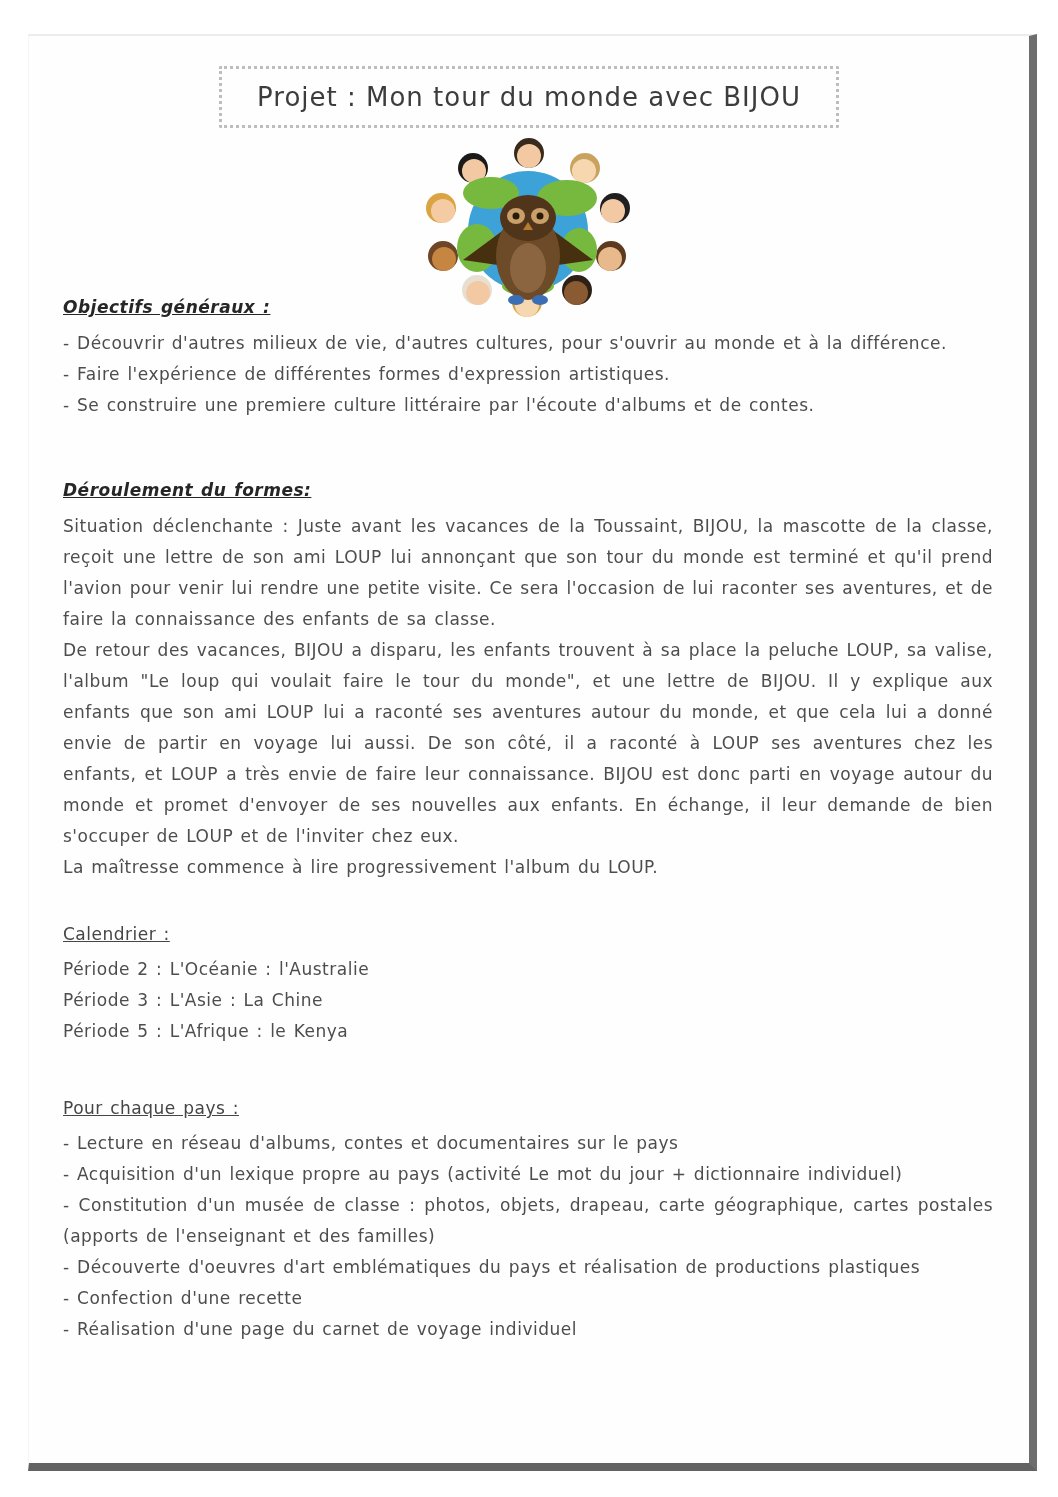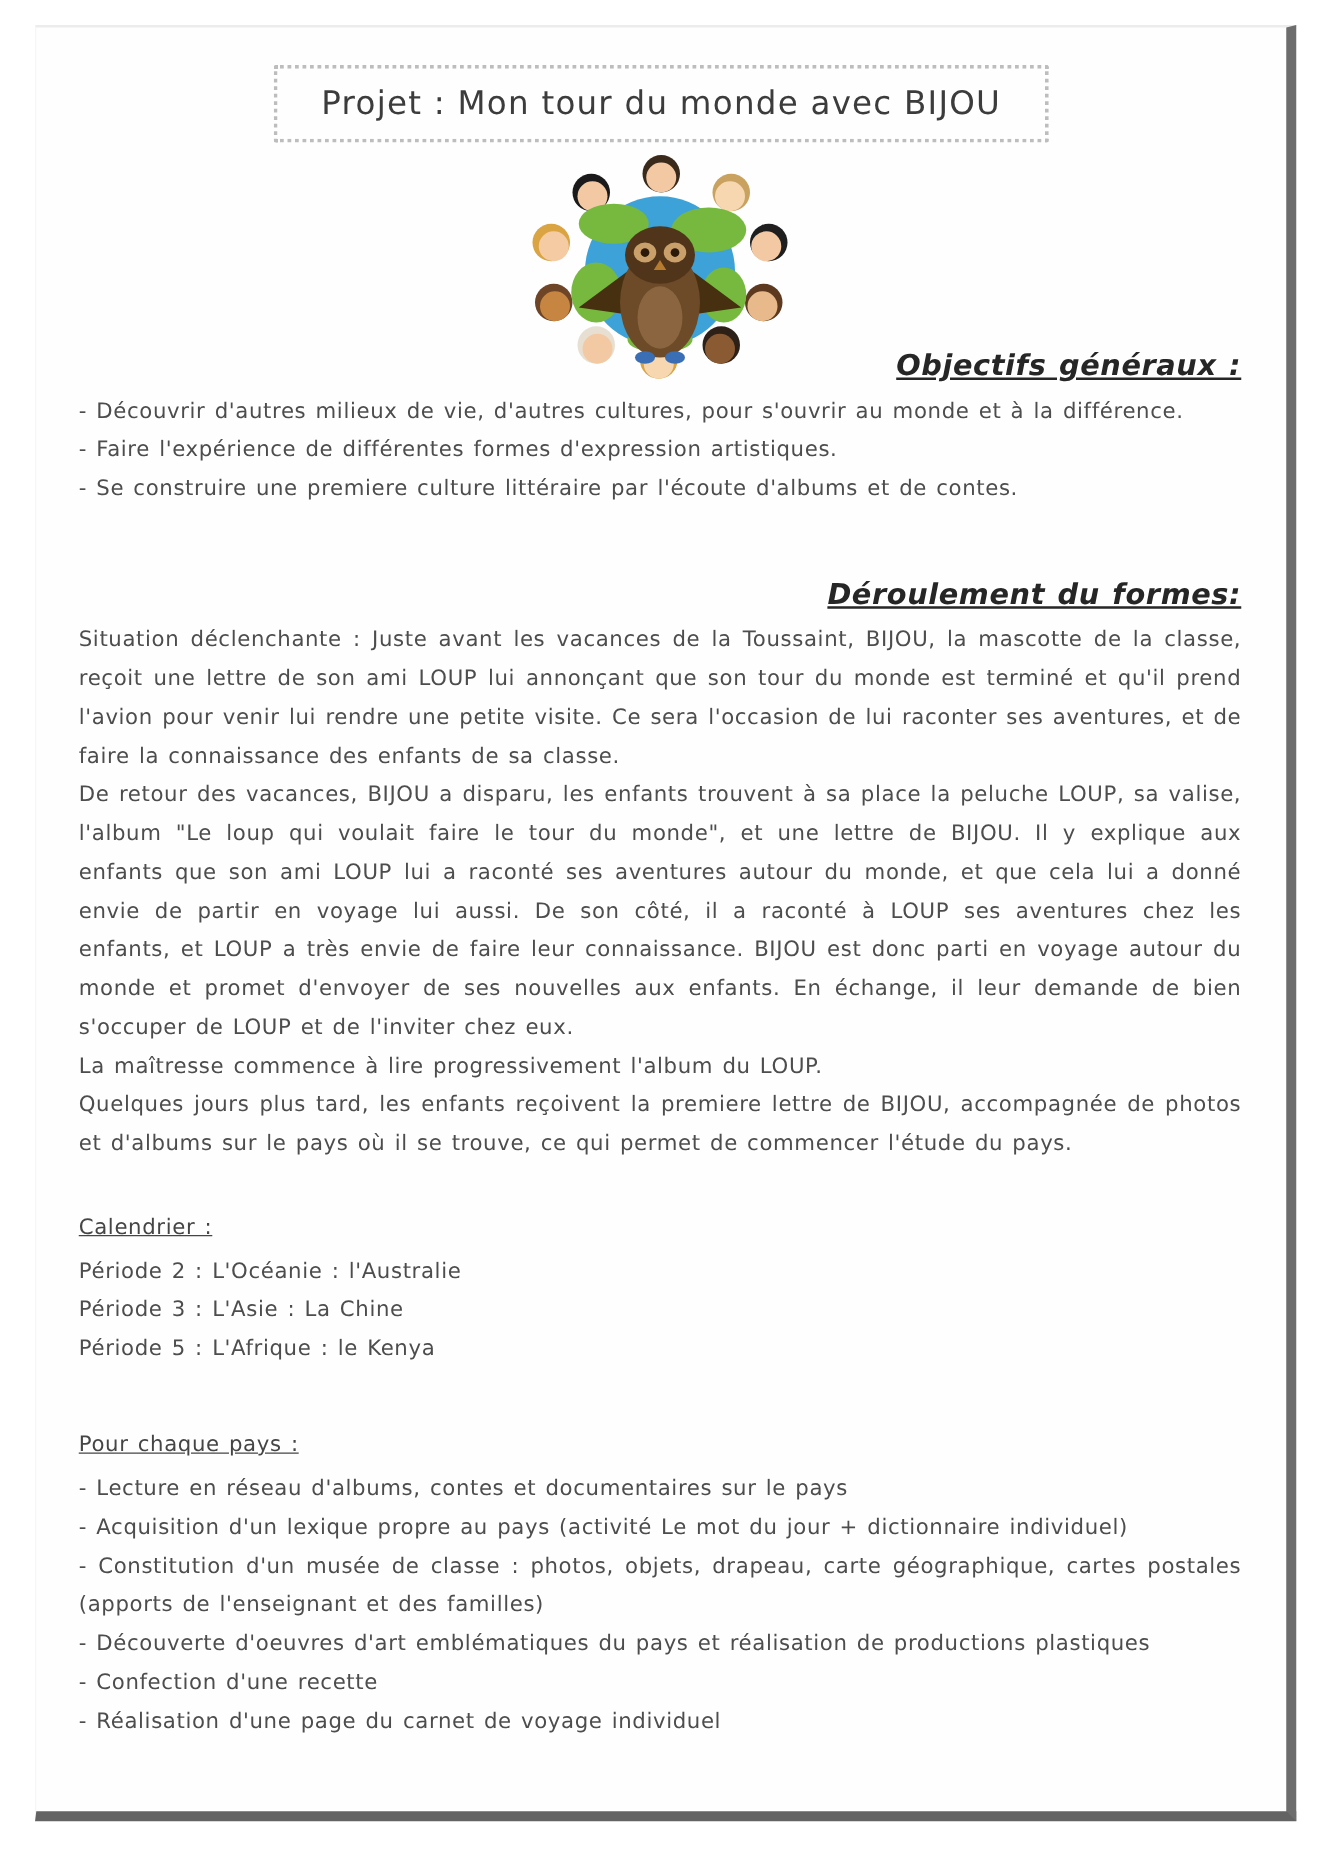--- a/index.html
+++ b/index.html
@@ -1,18 +1,18 @@
 <!DOCTYPE html>
 <html><head>
 <meta charset="utf-8">
 <style>
   html,body{margin:0;padding:0;background:#ffffff;}
   body{width:1058px;height:1497px;position:relative;font-family:"DejaVu Sans",sans-serif;}
   .page{
-    position:absolute;left:28px;top:20px;width:1000px;height:1427px;
+    position:absolute;left:28px;top:34px;width:1000px;height:1427px;
     background:#fefefe;
     border-top:2px solid #ececec;
     border-left:1px solid #f6f6f6;
     border-right:8px solid #6d6d6d;
     border-bottom:8px solid #636363;
   }
   .title-box{
     margin:30px auto 0;width:614px;height:56px;
     border:3px dotted #bdbdbd;border-radius:2px;
     display:flex;align-items:center;justify-content:center;
@@ -24,22 +24,22 @@
     position:absolute;left:50%;top:102px;transform:translateX(-50%);
     width:244px;height:182px;
   }
   .content{
     position:absolute;left:0;top:0;width:100%;box-sizing:border-box;
     padding:258px 36px 0 34px;
     color:#4d4d4d;font-size:17px;line-height:31px;
     letter-spacing:0.5px;word-spacing:1.5px;
   }
   .h-main{
-    font-size:23px;font-weight:bold;font-style:italic;color:#262626;
-    text-decoration:underline;letter-spacing:0.5px;margin:0 0 8px 0;line-height:26px;text-align:right;
+    font-size:17px;font-weight:bold;font-style:italic;color:#262626;
+    text-decoration:underline;letter-spacing:0.5px;margin:0 0 8px 0;line-height:26px;
   }
   .h-sub{
     text-decoration:underline;color:#454545;margin:0 0 4px 0;
   }
   .para{text-align:justify;margin:0;}
   .u{}
   .bullets div{margin:0;}
   .gap-deroulement{margin-top:56px;}
   .gap-calendrier{margin-top:36px;}
   .gap-pcp{margin-top:46px;}
@@ -129,21 +129,20 @@
     <div class="bullets">
       <div class="para">- Découvrir d'autres milieux de vie, d'autres cultures, pour s'ouvrir au monde et à la différence.</div>
       <div class="para">- Faire l'expérience de différentes formes d'expression artistiques.</div>
       <div class="para">- Se construire une premiere culture littéraire par l'écoute d'albums et de contes.</div>
     </div>
 
     <div class="h-main gap-deroulement">Déroulement du formes:</div>
     <div class="para"><span class="u">Situation déclenchante</span><span> : Juste avant les vacances de la Toussaint, BIJOU, la mascotte de la classe, reçoit une lettre de son ami LOUP lui annonçant que son tour du monde est terminé et qu'il prend l'avion pour venir lui rendre une petite visite. Ce sera l'occasion de lui raconter ses aventures, et de faire la connaissance des enfants de sa classe.</span></div>
     <div class="para">De retour des vacances, BIJOU a disparu, les enfants trouvent à sa place la peluche LOUP, sa valise, l'album "Le loup qui voulait faire le tour du monde", et une lettre de BIJOU. Il y explique aux enfants que son ami LOUP lui a raconté ses aventures autour du monde, et que cela lui a donné envie de partir en voyage lui aussi. De son côté, il a raconté à LOUP ses aventures chez les enfants, et LOUP a très envie de faire leur connaissance. BIJOU est donc parti en voyage autour du monde et promet d'envoyer de ses nouvelles aux enfants. En échange, il leur demande de bien s'occuper de LOUP et de l'inviter chez eux.</div>
     <div class="para">La maîtresse commence à lire progressivement l'album du LOUP.</div>
-    <div class="para">Quelques jours plus tard, les enfants reçoivent la premiere lettre de BIJOU, accompagnée de photos et d'albums sur le pays où il se trouve, ce qui permet de commencer l'étude du pays.</div>
 
     <div class="h-sub gap-calendrier">Calendrier :</div>
     <div class="bullets">
       <div class="para">Période 2 : L'Océanie : l'Australie</div>
       <div class="para">Période 3 : L'Asie : La Chine</div>
       <div class="para">Période 5 : L'Afrique : le Kenya</div>
     </div>
 
     <div class="h-sub gap-pcp">Pour chaque pays :</div>
     <div class="bullets">

